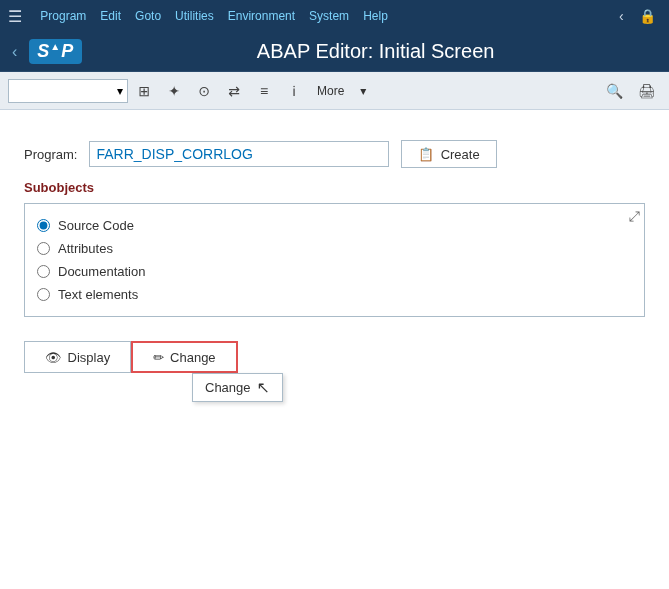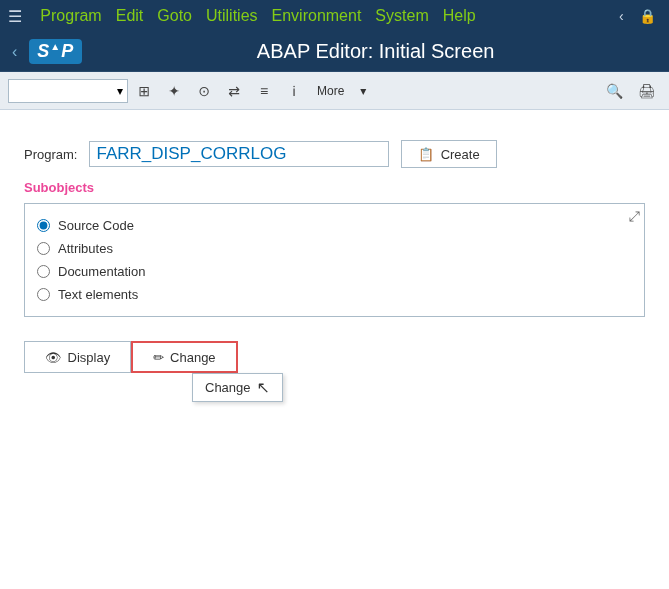--- a/index.html
+++ b/index.html
@@ -19,22 +19,22 @@
       display: flex;
       align-items: center;
       padding: 0 8px;
       gap: 8px;
     }
     .title-bar-menu {
       display: flex;
       gap: 2px;
     }
     .menu-item {
-      color: #84cc16;
-      font-size: 16px;
+      color: #7dd3fc;
+      font-size: 12px;
       padding: 2px 6px;
       cursor: pointer;
       white-space: nowrap;
     }
     .title-bar-nav {
       margin-left: auto;
       display: flex;
       gap: 8px;
       align-items: center;
     }
@@ -155,21 +155,21 @@
     }
     .program-label {
       color: #333;
       font-size: 13px;
       white-space: nowrap;
     }
     .program-input {
       border: 1px solid #aabbc8;
       height: 26px;
       padding: 0 6px;
-      font-size: 17px;
+      font-size: 14px;
       width: 300px;
       background: white;
       color: #0070b8;
     }
     .create-btn {
       height: 28px;
       padding: 0 16px;
       background: white;
       border: 1px solid #aabbc8;
       cursor: pointer;
@@ -177,21 +177,21 @@
       display: flex;
       align-items: center;
       gap: 6px;
       color: #333;
     }
 
     
     .subobjects-title {
       font-size: 13px;
       font-weight: bold;
-      color: #ec4899;
+      color: #7f1d1d;
       margin-bottom: 8px;
     }
     .subobjects-box {
       border: 1px solid #aabbc8;
       padding: 10px 12px;
       background: white;
       position: relative;
     }
     .expand-icon {
       position: absolute;

